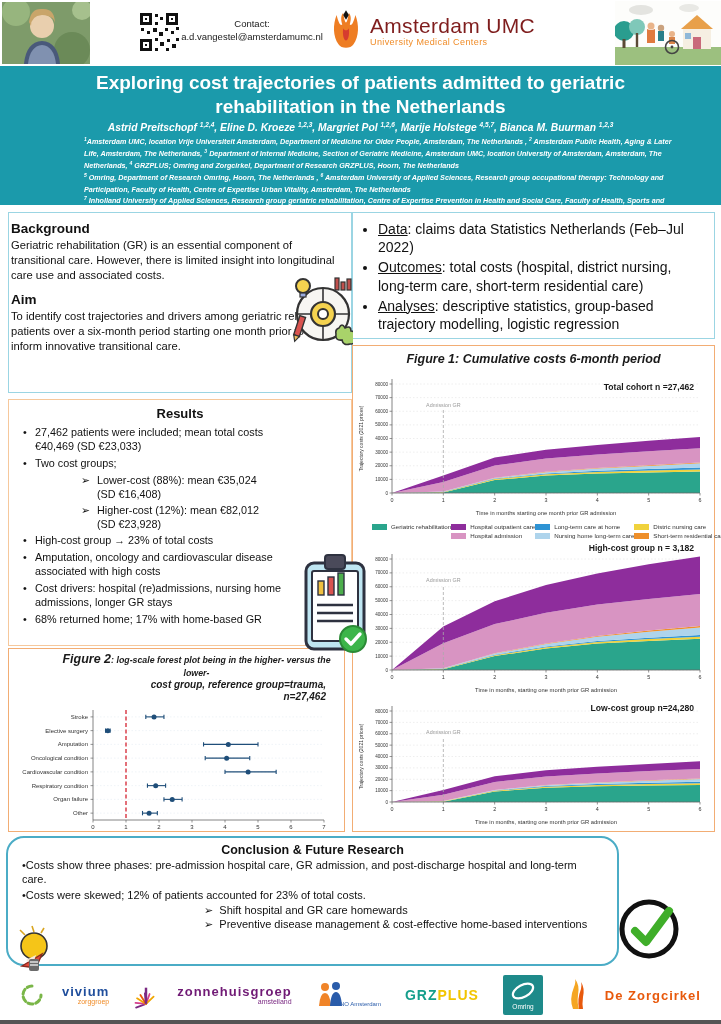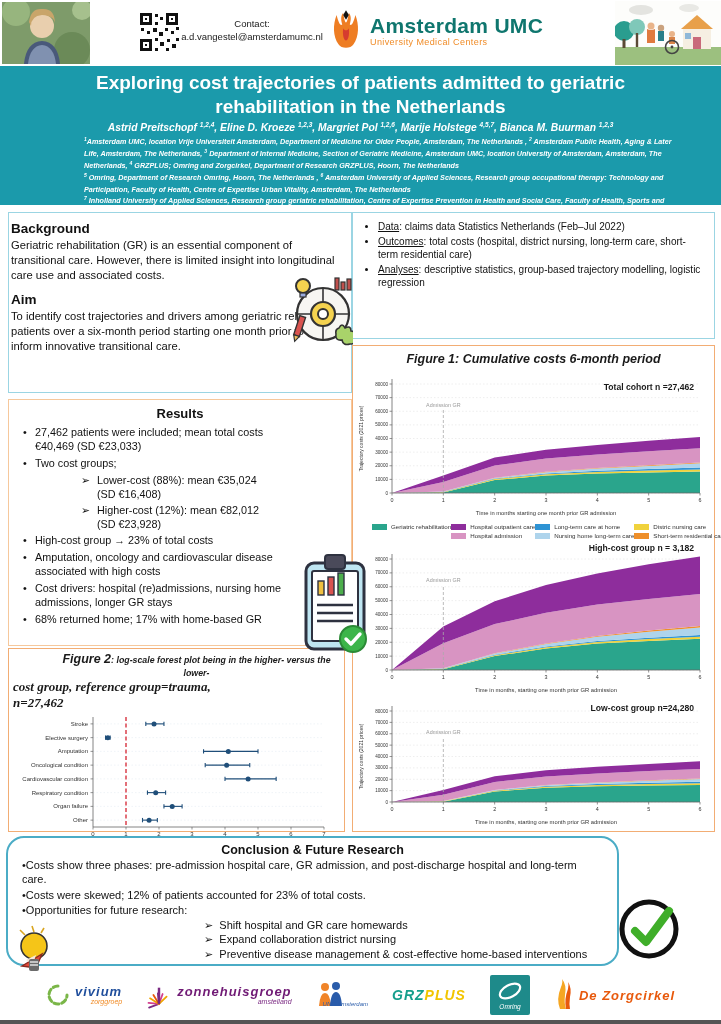--- a/index.html
+++ b/index.html
@@ -9,21 +9,21 @@
   svg text{font-family:"Liberation Sans",sans-serif;}
 
   
   .header{position:absolute;left:0;top:0;width:721px;height:66px;background:#fff;}
   .photo{position:absolute;left:2px;top:2px;width:88px;height:62px;}
   .qr{position:absolute;left:138px;top:11px;width:42px;height:42px;}
   .contact{position:absolute;left:176px;top:17px;width:152px;text-align:center;font-size:9.5px;line-height:1.4;color:#1a1a1a;}
   .contact .email{font-size:9.5px;}
   .logo{position:absolute;left:330px;top:9px;display:flex;align-items:flex-start;gap:8px;}
   .tulip{width:32px;height:44px;}
-  .logo-title{font-size:21px;font-weight:bold;color:#0f766e;letter-spacing:0.3px;line-height:1.05;margin-top:6px;}
+  .logo-title{font-size:21px;font-weight:normal;color:#7f1d1d;letter-spacing:0.3px;line-height:1.05;margin-top:6px;}
   .logo-sub{font-size:9px;color:#f08c28;letter-spacing:0.4px;margin-top:1px;}
   .illus{position:absolute;right:0;top:1px;width:106px;height:64px;}
 
   
   .band{position:absolute;left:0;top:66px;width:721px;height:139px;background:#1b9aab;color:#fff;}
   .band-title{margin:5px 62px 0;text-align:center;font-size:19px;font-weight:bold;line-height:1.25;}
   .band-authors{text-align:center;font-style:italic;font-weight:bold;font-size:10.3px;margin-top:2px;}
   .band-authors sup{font-size:6.5px;}
   .band-affil{margin:3px 44px 0 84px;font-style:italic;font-weight:bold;font-size:7.2px;line-height:1.5;}
   .band-affil sup{font-size:5px;}
@@ -33,55 +33,55 @@
   #bg-box{left:8px;top:212px;width:344px;height:181px;border:1.6px solid #9bd5e3;padding:5px 2px;}
   #methods-box{left:352px;top:212px;width:363px;height:127px;border:1.6px solid #9bd5e3;padding:5px 10px;}
   #results-box{left:8px;top:399px;width:344px;height:247px;border:1.6px solid #f6c89c;padding:4px 8px;}
   #fig2-box{left:8px;top:648px;width:337px;height:184px;border:1.6px solid #f2ad74;padding:3px 4px;}
   #fig1-box{left:352px;top:345px;width:363px;height:487px;border:1.6px solid #f2ad74;padding:2px 3px;}
   #conclusion-box{left:6px;top:836px;width:613px;height:130px;border:2px solid #4bacc6;border-radius:18px;padding:3px 14px;}
 
   .section-h{font-size:13.5px;font-weight:bold;margin:3px 0 2px;}
   .body-t{font-size:11.2px;line-height:1.32;margin:0;}
 
-  .m-list{margin:2px 0 0;padding-left:15px;font-size:10px;line-height:1.3;}
+  .m-list{margin:2px 0 0;padding-left:15px;font-size:14px;line-height:1.3;}
   .m-list li{margin-bottom:2px;}
 
   .r-title{text-align:center;font-weight:bold;font-size:13px;margin:2px 0 4px;}
   .r-item{display:flex;font-size:10.8px;line-height:1.3;margin-bottom:3px;}
   .r-dot{width:12px;flex:0 0 12px;padding-left:6px;box-sizing:content-box;}
   .r-text{flex:1;padding-right:40px;}
   .r-sub{display:flex;font-size:10.8px;line-height:1.3;margin:1px 0 2px 64px;}
   .r-arrow{width:16px;flex:0 0 16px;}
   .r-sub-text{flex:1;padding-right:78px;}
 
   .f2-titlebox{font-style:italic;font-weight:bold;color:#1a1a1a;line-height:1.25;}
   .f2-line1{font-size:8.8px;text-align:center;padding-left:40px;}
   .f2-big{font-size:12.5px;}
-  .f2-line2,.f2-line3{font-size:13px;text-align:left;padding-right:14px;font-family:Liberation Serif, serif;}
+  .f2-line2,.f2-line3{font-size:10px;text-align:right;padding-right:14px;}
 
   .f1-title{text-align:center;font-size:12.5px;font-weight:bold;font-style:italic;margin:4px 0 2px;color:#1a1a1a;}
   .legend{display:flex;justify-content:space-between;padding:3px 12px 2px 16px;}
   .leg-item{display:flex;align-items:center;margin:2px 0;}
   .swatch{width:15px;height:6px;display:inline-block;margin-right:4px;flex:0 0 15px;}
   .leg-label{font-size:6.2px;color:#333;white-space:nowrap;}
 
   .c-title{text-align:center;font-weight:bold;font-size:12.5px;margin:2px 0 1px;}
   .c-bullet{font-size:11px;line-height:1.3;margin-bottom:1px;}
   .c-arrow{font-size:11px;line-height:1.3;margin-left:182px;}
 
   
   #research-icon{position:absolute;left:291px;top:276px;width:62px;height:70px;}
   #clipboard-icon{position:absolute;left:303px;top:551px;width:66px;height:104px;}
   #idea-icon{position:absolute;left:12px;top:924px;width:48px;height:52px;}
   #check-icon{position:absolute;left:617px;top:897px;width:64px;height:64px;}
 
   
   #footer{position:absolute;left:0;top:970px;width:721px;height:50px;display:flex;align-items:center;justify-content:center;gap:24px;}
-  .logo-item{display:flex;align-items:center;gap:5px;font-style:italic;}
+  .logo-item{display:flex;align-items:center;gap:18px;}
   .logo-col{display:flex;flex-direction:column;align-items:flex-start;line-height:1;}
   #bottom-bar{position:absolute;left:0;top:1020px;width:721px;height:4px;background:#555;}
 </style>
 </head>
 <body>
 
 <div class="page">
 
   <div class="header">
     <svg class="photo" viewBox="0 0 88 62">
@@ -524,25 +524,23 @@
         <text transform="rotate(-90 7 61.5)" x="7" y="61.5" font-size="5" text-anchor="middle" fill="#333">Trajectory costs (2021 prices)</text>
         <text x="338" y="16" font-size="8.6" font-weight="bold" text-anchor="end" fill="#1a1a1a">Low-cost group n=24,280</text>
       </svg>
   </div>
 
   <div class="box" id="conclusion-box">
     <div class="c-title">Conclusion &amp; Future Research</div>
     <div id="conclusion-list">
         <div class="c-bullet">•Costs show three phases: pre-admission hospital care, GR admission, and post-discharge hospital and long-term care.</div>
         <div class="c-bullet">•Costs were skewed; 12% of patients accounted for 23% of total costs.</div>
-        <div class="c-bullet">•Opportunities for future research:</div>
       </div>
     <div id="future-list">
         <div class="c-arrow">➢&nbsp;&nbsp;Shift hospital and GR care homewards</div>
-        <div class="c-arrow">➢&nbsp;&nbsp;Expand collaboration district nursing</div>
         <div class="c-arrow">➢&nbsp;&nbsp;Preventive disease management &amp; cost-effective home-based interventions</div>
       </div>
   </div>
 
   <svg id="research-icon" viewBox="0 0 62 70">
     <circle cx="32" cy="38" r="26" fill="#f7f6f2" stroke="#333" stroke-width="2.2"></circle>
     <line x1="32" y1="12" x2="32" y2="64" stroke="#333" stroke-width="1.6"></line>
     <line x1="6" y1="38" x2="58" y2="38" stroke="#333" stroke-width="1.6"></line>
     <circle cx="32" cy="38" r="12" fill="#f5d34f" stroke="#333" stroke-width="2.2"></circle>
     <circle cx="32" cy="38" r="5" fill="#fff" stroke="#333" stroke-width="2"></circle>

